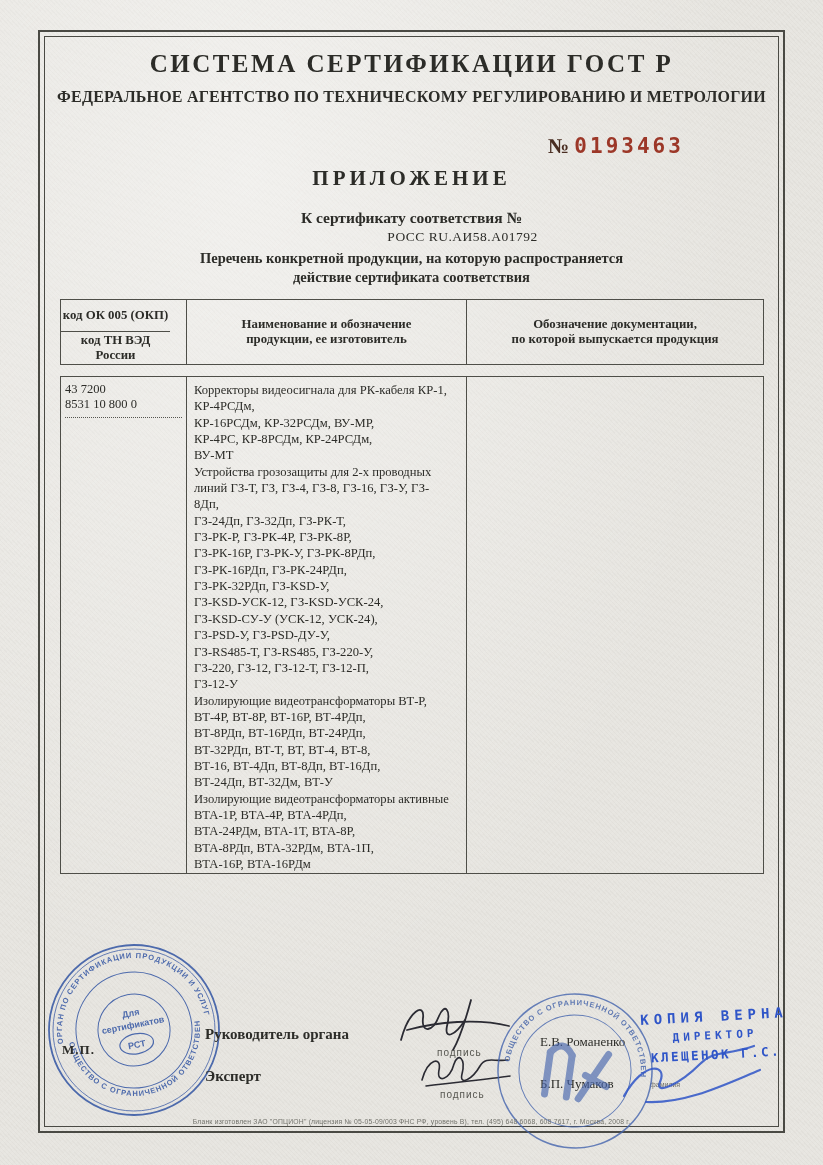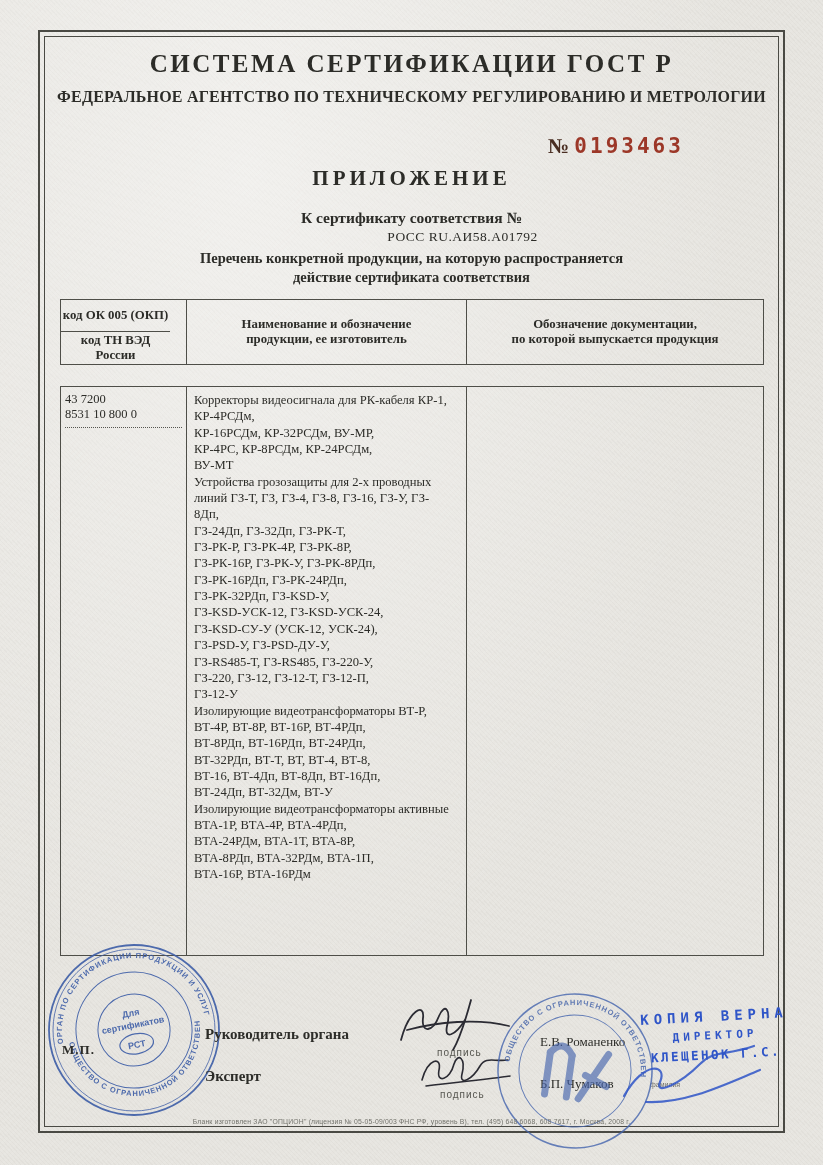--- a/index.html
+++ b/index.html
@@ -27,21 +27,21 @@
   .doc-number  { left:548px; top:134px; font-size:21px; font-weight:bold; color:#4a2e22; }
   .doc-number .num { font-family:"DejaVu Sans Mono", monospace; color:#9c3728; letter-spacing:3px; font-weight:bold; }
 
   .appendix-title { top:166px; font-size:21px; font-weight:bold; letter-spacing:4px; }
   .cert-line   { top:209px; font-size:15.5px; font-weight:bold; }
   .cert-number { top:229px; font-size:13.5px; transform:translateX(51px); letter-spacing:.5px; }
   .scope1      { top:250px; font-size:14.5px; font-weight:bold; }
   .scope2      { top:269px; font-size:14.5px; font-weight:bold; }
 
   .thead { left:60px; top:299px; width:704px; height:66px; border:1.6px solid #4e4e48; }
-  .tbody { left:60px; top:386px; width:704px; height:570px; border:1.6px solid #4e4e48; }
+  .tbody { left:60px; top:376px; width:704px; height:498px; border:1.6px solid #4e4e48; }
   .cell  { position:absolute; top:0; bottom:0; }
   .c1 { left:0; width:126px; border-right:1.4px solid #4e4e48; }
   .c2 { left:126px; width:280px; border-right:1.4px solid #4e4e48; }
   .c3 { left:406px; right:0; }
   .th-txt { font-size:12.8px; font-weight:bold; text-align:center; }
   .c1 .half { position:absolute; left:0; right:16px; height:50%; display:flex; align-items:center; justify-content:center; }
   .c1 .half.top { top:0; border-bottom:1.4px solid #4e4e48; }
   .c1 .half.bot { bottom:0; }
   .c2.hd, .c3.hd { display:flex; align-items:center; justify-content:center; }
 

